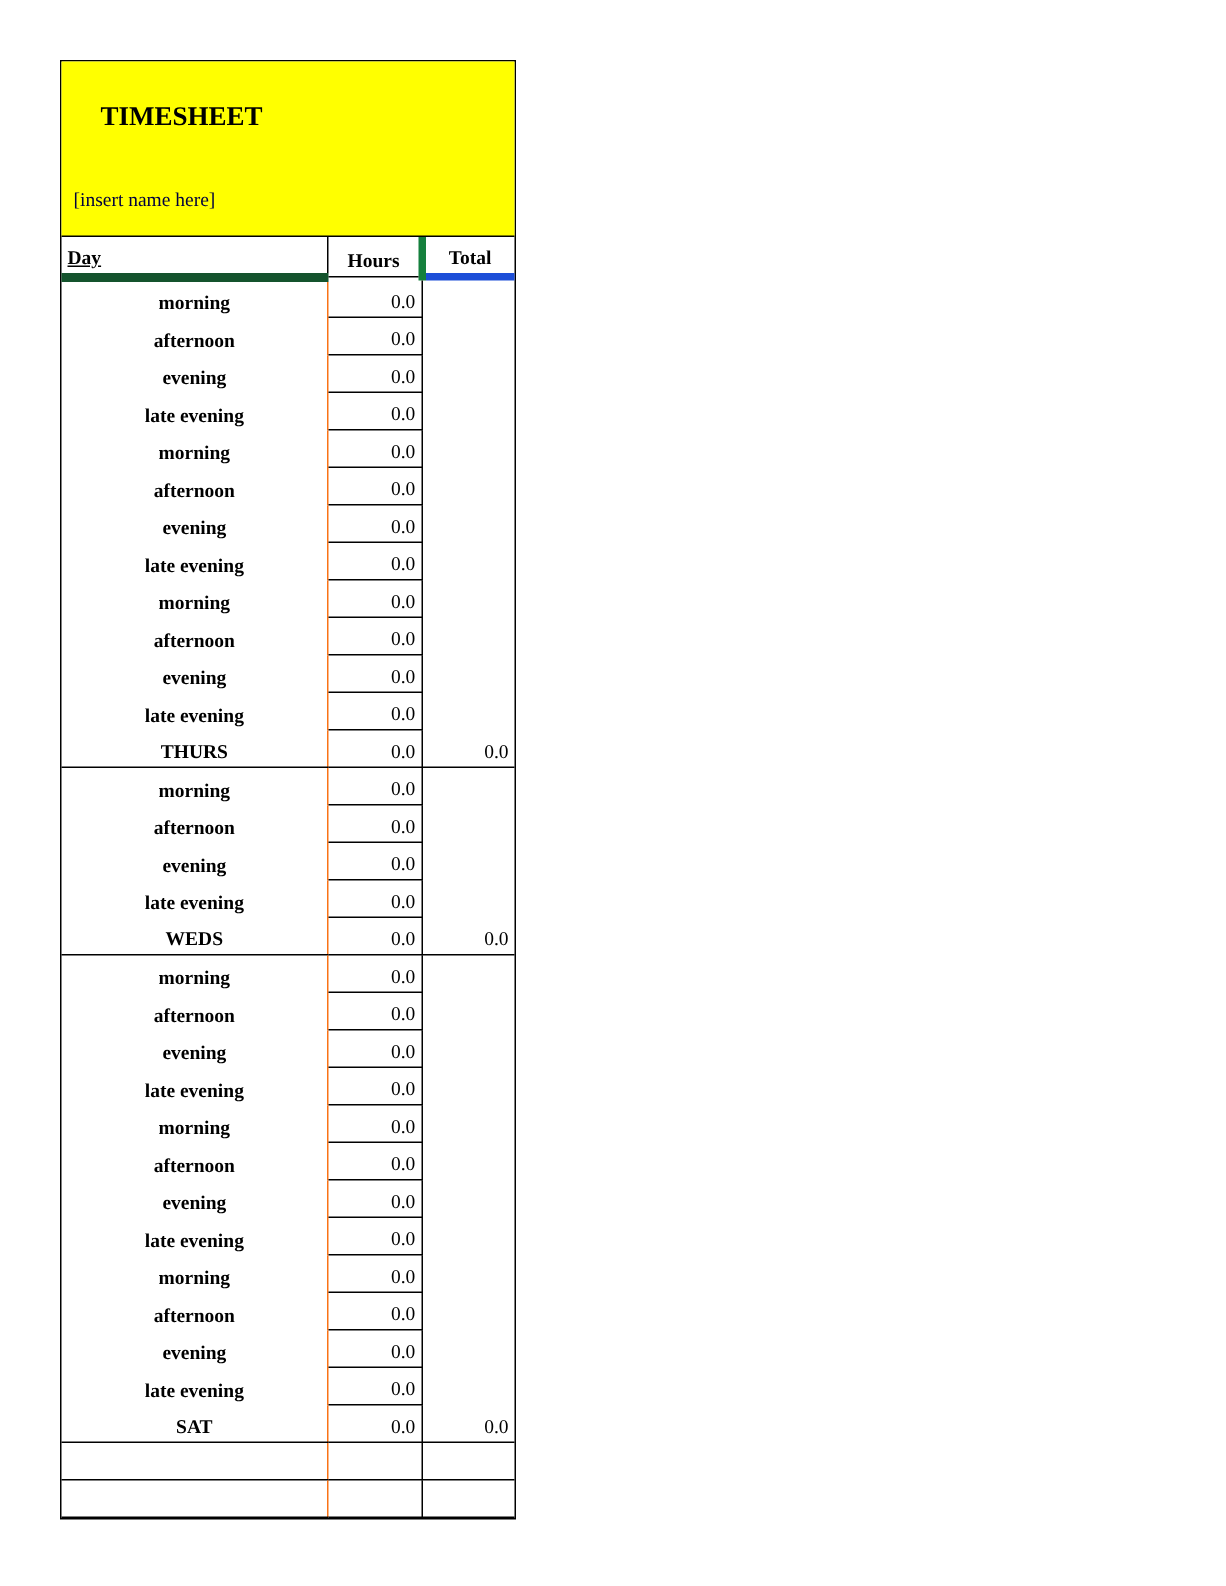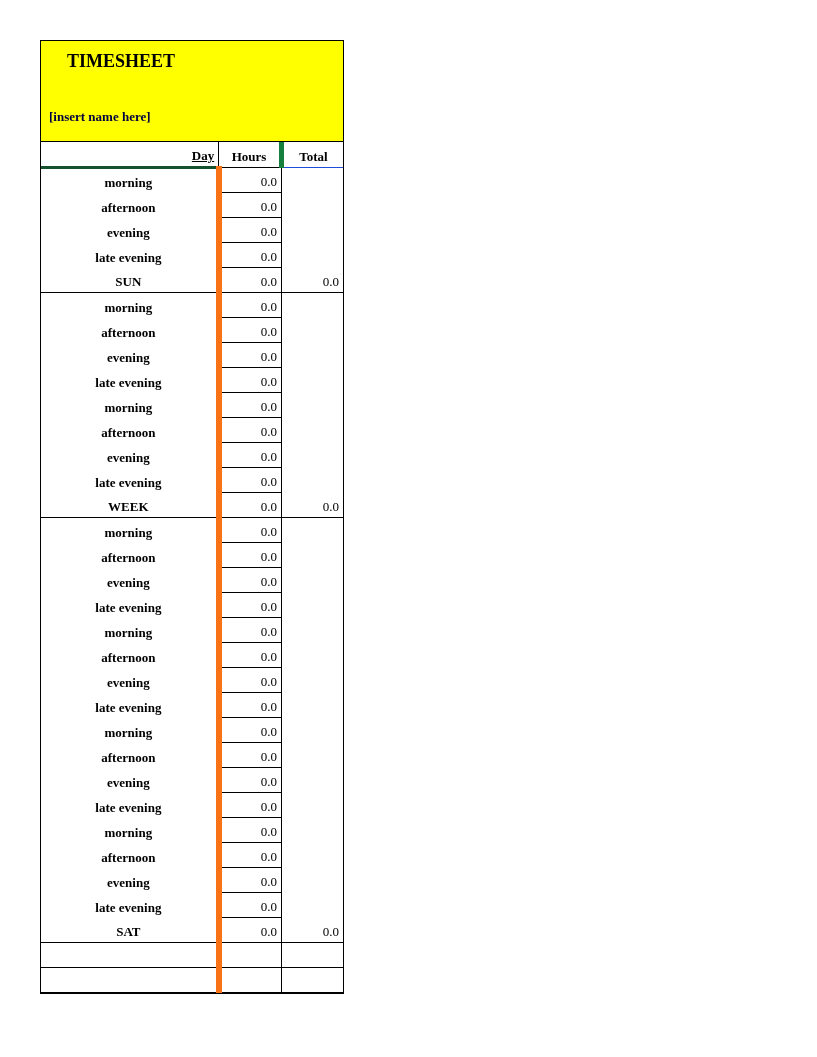--- a/index.html
+++ b/index.html
@@ -17,63 +17,64 @@
     background: #ffff00;
     border-bottom: 1px solid #000;
     padding: 10px 8px 14px 8px;
   }
   .header-block .title {
     font-weight: bold;
     font-size: 18px;
     color: #000;
     padding-left: 18px;
     margin-bottom: 6px;
+    margin-top: 16px;
   }
   .header-block .sub {
-    font-weight: bold;
+    font-weight: normal;
     font-size: 13px;
     color: #000040;
     line-height: 1.5;
     margin-top: 35px;
   }
   table.tbl {
     border-collapse: collapse;
     width: 100%;
     font-size: 13px;
   }
   table.tbl td, table.tbl th {
     height: 20px;
     padding: 2px 4px 2px 4px;
     vertical-align: bottom;
   }
   th.col-day {
     width: 184px;
-    border-bottom: 3px solid #14532d;
+    border-bottom: 6px solid #14532d;
     border-right: 1px solid #000;
-    text-align: right;
+    text-align: left;
     font-weight: bold;
     text-decoration: underline;
   }
   th.col-hours {
     width: 54px;
     border-bottom: 1px solid #000;
     border-right: 5px solid #15803d;
     text-align: center;
     font-weight: bold;
   }
   th.col-total {
     width: 54px;
-    border-bottom: 1px solid #1d4ed8;
+    border-bottom: 5px solid #1d4ed8;
     text-align: center;
     font-weight: bold;
   }
   td.c-day {
     text-align: center;
     font-weight: bold;
-    border-right: 6px solid #f97316;
+    border-right: 1px solid #f97316;
   }
   td.c-hours {
     text-align: right;
     border: 1px solid #000;
     border-top: 1px solid #000;
   }
   td.c-total {
     text-align: right;
     border-left: 1px solid #000;
   }
@@ -120,22 +121,62 @@
         <tr>
           <td class="c-day">evening</td>
           <td class="c-hours">0.0</td>
           <td class="c-total"></td>
         </tr>
         <tr>
           <td class="c-day">late evening</td>
           <td class="c-hours">0.0</td>
           <td class="c-total"></td>
         </tr>
+        <tr>
+          <td class="c-day">morning</td>
+          <td class="c-hours">0.0</td>
+          <td class="c-total"></td>
+        </tr>
+        <tr>
+          <td class="c-day">afternoon</td>
+          <td class="c-hours">0.0</td>
+          <td class="c-total"></td>
+        </tr>
+        <tr>
+          <td class="c-day">evening</td>
+          <td class="c-hours">0.0</td>
+          <td class="c-total"></td>
+        </tr>
+        <tr>
+          <td class="c-day">late evening</td>
+          <td class="c-hours">0.0</td>
+          <td class="c-total"></td>
+        </tr>
+        <tr>
+          <td class="c-day">morning</td>
+          <td class="c-hours">0.0</td>
+          <td class="c-total"></td>
+        </tr>
+        <tr>
+          <td class="c-day">afternoon</td>
+          <td class="c-hours">0.0</td>
+          <td class="c-total"></td>
+        </tr>
+        <tr>
+          <td class="c-day">evening</td>
+          <td class="c-hours">0.0</td>
+          <td class="c-total"></td>
+        </tr>
+        <tr>
+          <td class="c-day">late evening</td>
+          <td class="c-hours">0.0</td>
+          <td class="c-total"></td>
+        </tr>
         <tr class="day-total">
-          <td class="c-day">SUN</td>
+          <td class="c-day">THURS</td>
           <td class="c-hours">0.0</td>
           <td class="c-total">0.0</td>
         </tr>
         <tr>
           <td class="c-day">morning</td>
           <td class="c-hours">0.0</td>
           <td class="c-total"></td>
         </tr>
         <tr>
           <td class="c-day">afternoon</td>
@@ -145,64 +186,24 @@
         <tr>
           <td class="c-day">evening</td>
           <td class="c-hours">0.0</td>
           <td class="c-total"></td>
         </tr>
         <tr>
           <td class="c-day">late evening</td>
           <td class="c-hours">0.0</td>
           <td class="c-total"></td>
         </tr>
-        <tr>
-          <td class="c-day">morning</td>
-          <td class="c-hours">0.0</td>
-          <td class="c-total"></td>
-        </tr>
-        <tr>
-          <td class="c-day">afternoon</td>
-          <td class="c-hours">0.0</td>
-          <td class="c-total"></td>
-        </tr>
-        <tr>
-          <td class="c-day">evening</td>
-          <td class="c-hours">0.0</td>
-          <td class="c-total"></td>
-        </tr>
-        <tr>
-          <td class="c-day">late evening</td>
-          <td class="c-hours">0.0</td>
-          <td class="c-total"></td>
-        </tr>
         <tr class="day-total">
-          <td class="c-day">WEEK</td>
+          <td class="c-day">WEDS</td>
           <td class="c-hours">0.0</td>
           <td class="c-total">0.0</td>
-        </tr>
-        <tr>
-          <td class="c-day">morning</td>
-          <td class="c-hours">0.0</td>
-          <td class="c-total"></td>
-        </tr>
-        <tr>
-          <td class="c-day">afternoon</td>
-          <td class="c-hours">0.0</td>
-          <td class="c-total"></td>
-        </tr>
-        <tr>
-          <td class="c-day">evening</td>
-          <td class="c-hours">0.0</td>
-          <td class="c-total"></td>
-        </tr>
-        <tr>
-          <td class="c-day">late evening</td>
-          <td class="c-hours">0.0</td>
-          <td class="c-total"></td>
         </tr>
         <tr>
           <td class="c-day">morning</td>
           <td class="c-hours">0.0</td>
           <td class="c-total"></td>
         </tr>
         <tr>
           <td class="c-day">afternoon</td>
           <td class="c-hours">0.0</td>
           <td class="c-total"></td>

